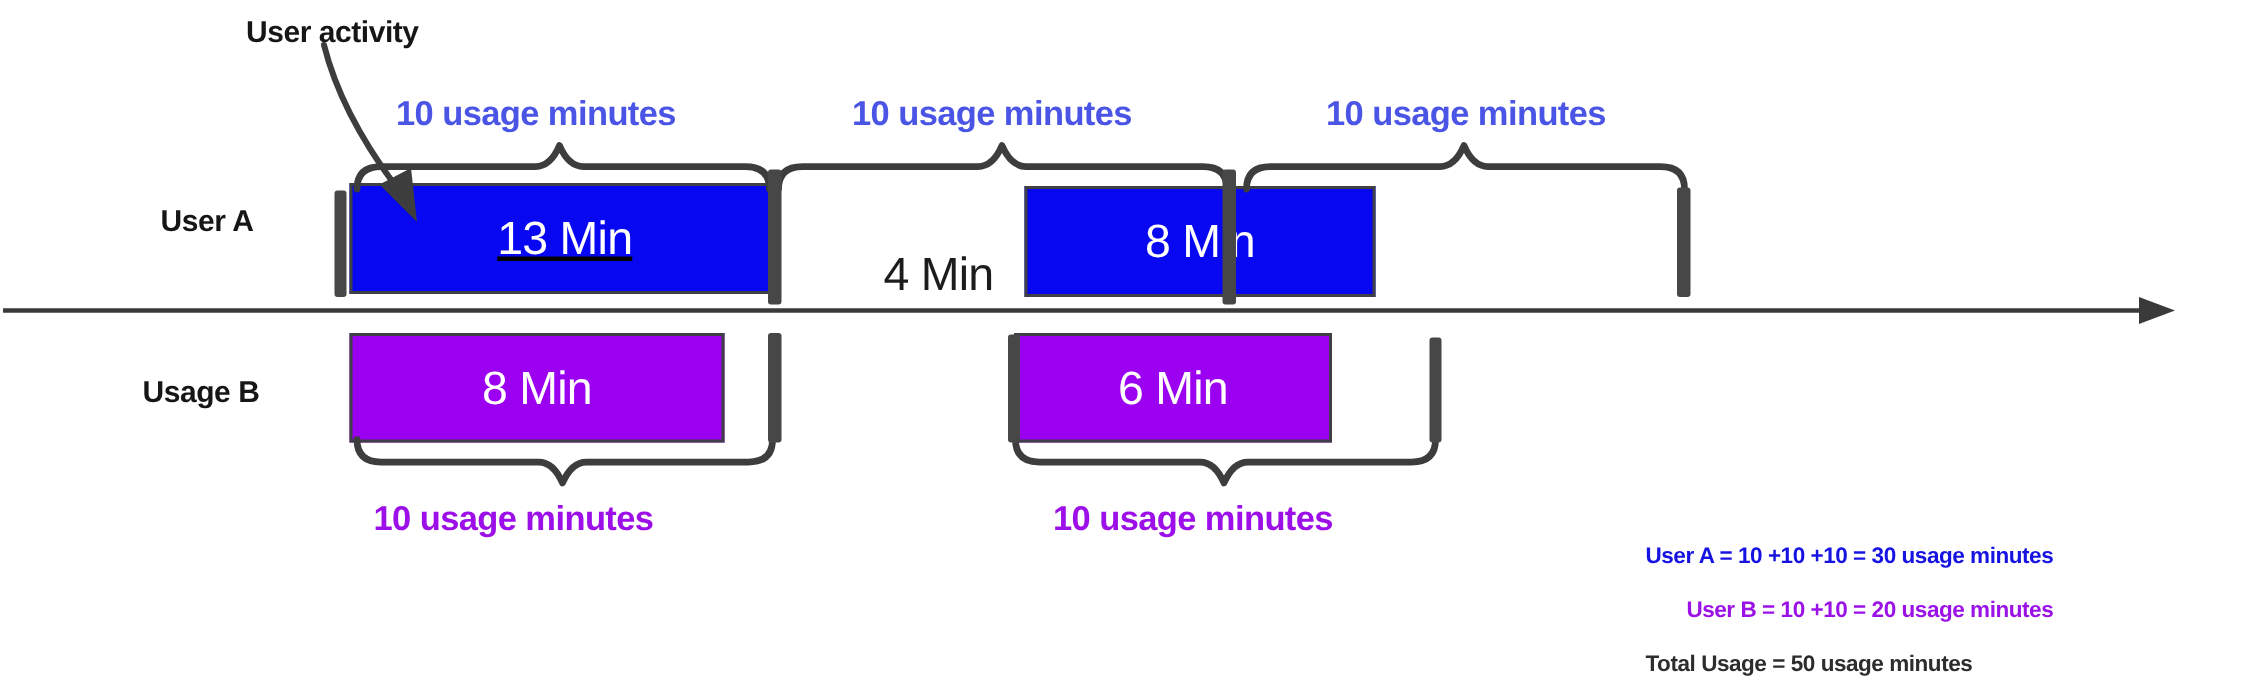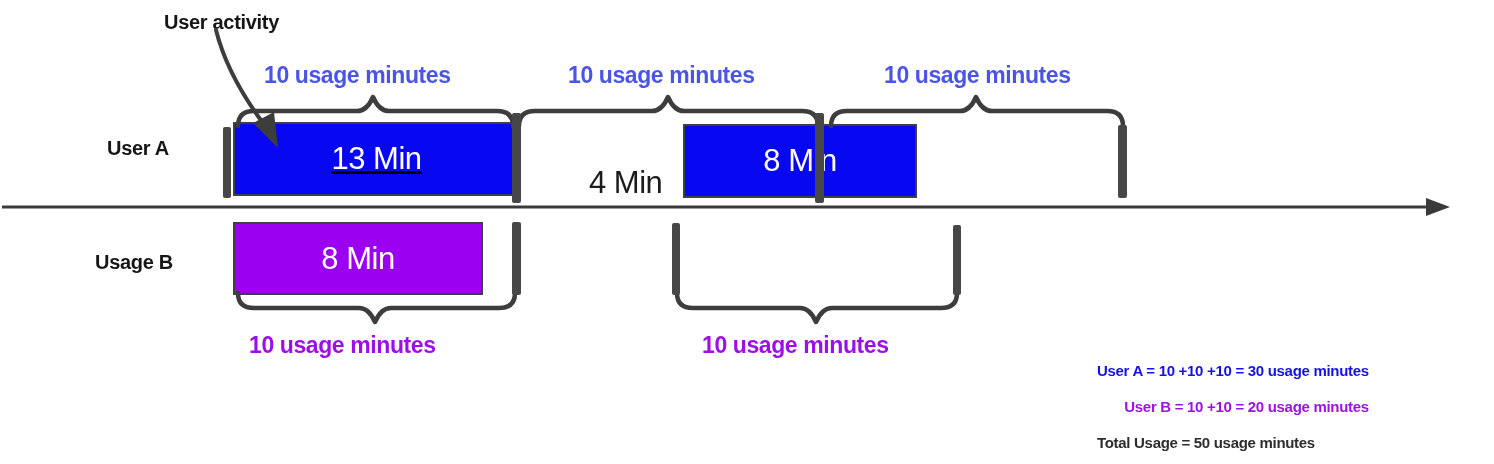--- a/index.html
+++ b/index.html
@@ -92,20 +92,23 @@
     <span class="val">13 Min</span>
   </div>
   <div class="gap-label">4 Min</div>
   <div class="bar blue bar-a2">
     <span class="val">8 Min</span>
   </div>
 
   <div class="bar purple bar-b1">
     <span class="val">8 Min</span>
   </div>
+  <div class="bar purple bar-b2">
+    <span class="val">6 Min</span>
+  </div>
 
   <div class="brace-label bottom bl-b1">10 usage minutes</div>
   <div class="brace-label bottom bl-b2">10 usage minutes</div>
 
   <div class="summary">
     <div class="sum-a">User A = 10 +10 +10 = 30 usage minutes</div>
     <div class="sum-b">User B = 10 +10 = 20 usage minutes</div>
     <div class="sum-t">Total Usage = 50 usage minutes</div>
   </div>
 

